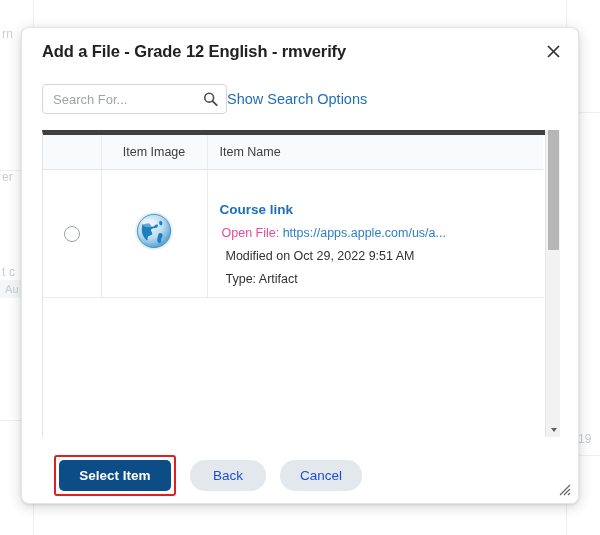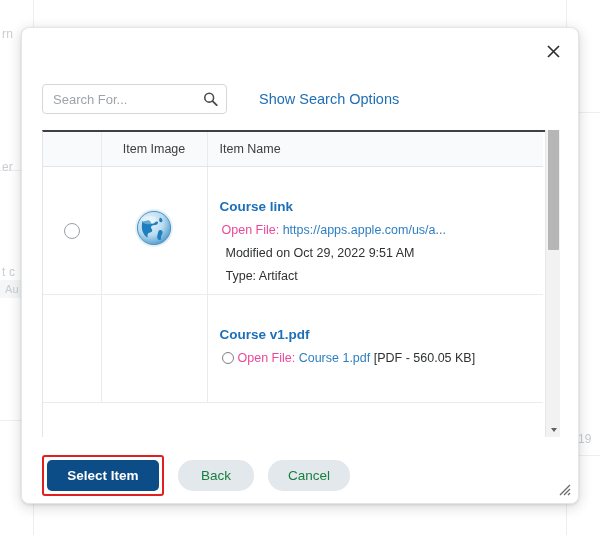--- a/index.html
+++ b/index.html
@@ -79,21 +79,21 @@
     border: none;
     cursor: pointer;
     color: #2f3031;
   }
   .close-btn svg { display:block; }
 
   
   .search-row {
     display: flex;
     align-items: center;
-    gap: 32px;
+    gap: 0;
     padding: 6px 20px 0 20px;
     height: 44px;
   }
   .search-box {
     position: relative;
     width: 185px;
     height: 30px;
     border: 1px solid #d3d7da;
     border-radius: 4px;
     background: #fff;
@@ -134,21 +134,21 @@
     position: relative;
     margin: 12px 20px 0 20px;
     width: 518px;
     height: 307px;
     overflow: hidden;
   }
   .list-scroll {
     width: 542px;
     height: 307px;
     overflow: hidden;
-    border-top: 2px solid #404040;
+    border-top: 5px solid #404040;
     border-left: 1px solid #e3e6e8;
     border-right: 1px solid #e3e6e8;
   }
 
   table.items { width: 500px; border-collapse: collapse; table-layout: fixed; }
   table.items th {
     background: #f9fafb;
     font-size: 12.5px;
     font-weight: normal;
     color: #3c4043;
@@ -276,21 +276,21 @@
     background: #b6b6b6;
     border-radius: 1px;
     cursor: pointer;
   }
   .tri { width:0;height:0; }
   .tri.down { border-left:3.5px solid transparent;border-right:3.5px solid transparent;border-top:4.5px solid #5e6164; }
 
   
   .modal-footer {
     position: absolute;
-    left: 0; right: 0; bottom: 0;
+    left: 12px; right: 0; bottom: 0;
     height: 56px;
     display: flex;
     align-items: center;
     padding: 0 20px;
     gap: 14px;
     background: #ffffff;
   }
   .btn {
     font-family: "Liberation Sans", sans-serif;
     font-size: 13.5px;
@@ -302,21 +302,21 @@
     white-space: nowrap;
   }
   .btn-primary {
     background: #0c4c87;
     color: #ffffff;
     font-weight: bold;
     min-width: 112px;
   }
   .btn-secondary {
     background: #e3e8ed;
-    color: #15803d;
+    color: #1d4ed8;
     min-width: 76px;
     border-radius: 15px;
   }
   .primary-wrap {
     position: relative;
     display: inline-flex;
     padding: 5px;
   }
   .primary-wrap::after {
     content: "";
@@ -342,28 +342,29 @@
 
   <div class="bg-left-rule"></div>
   <div class="bg-right-rule"></div>
   <div class="bg-hline" style="left:0;top:170px;width:34px;"></div>
   <div class="bg-hline" style="left:0;top:420px;width:34px;"></div>
   <div class="bg-hline" style="left:567px;top:112px;width:33px;"></div>
   <div class="bg-hline" style="left:567px;top:455px;width:33px;"></div>
   <div class="bg-chip" style="left:0;top:280px;width:33px;height:18px;"></div>
 
   <div class="bg-text" style="left:2px;top:13px;margin-top:14px;">rn</div>
-  <div class="bg-text" style="left:2px;top:160px;">er</div>
+  <div class="bg-text" style="left:2px;top:170px;">er</div>
   <div class="bg-text" style="left:2px;top:265px;">t c</div>
   <div class="bg-text" style="left:5px;top:283px;font-size:11px;">Au</div>
   <div class="bg-text" style="left:578px;top:432px;">19</div>
 
   <div id="modal">
 
     <div class="modal-header">
+      <div class="modal-title">Add a File - Grade 12 English - rmverify</div>
       <button class="close-btn" aria-label="Close">
         <svg width="15" height="15" viewBox="0 0 15 15" aria-hidden="true">
           <path d="M2 2 L13 13 M13 2 L2 13" stroke="#2f3031" stroke-width="1.7" fill="none"></path>
         </svg>
       </button>
     </div>
 
     <div class="search-row">
       <div class="search-box">
         <input type="text" value="" placeholder="Search For..." style="">
@@ -417,34 +418,20 @@
                 <div class="item-meta">
                   <span class="openfile-lbl">Open File:</span>
                   <a>https://apps.apple.com/us/a...</a>
                 </div>
                 <div class="item-meta" style="margin-left:6px;">Modified on Oct 29, 2022 9:51 AM</div>
                 <div class="item-meta" style="margin-left:6px;">Type: Artifact</div>
               </td>
             </tr>
 
 
-            <tr class="item-row">
-              <td class="cell-radio">
-                <span class="radio" style="visibility:hidden;"></span>
-              </td>
-              <td class="cell-image"></td>
-              <td class="cell-name" style="vertical-align:top;padding-top:10px !important;">
-                <a class="item-title">Course v1.pdf</a>
-                <div class="item-meta">
-                  <span class="sizeinfo-icon"></span><span class="openfile-lbl">Open File:</span>
-                  <a>Course 1.pdf</a>
-                  <span>[PDF - 560.05 KB]</span>
-                </div>
-              </td>
-            </tr>
 
           </tbody>
         </table>
       </div>
 
       <div class="vscroll">
 
         <div class="vscroll-thumb"></div>
         <div class="vscroll-arrow down">
             <i class="tri down"></i>

